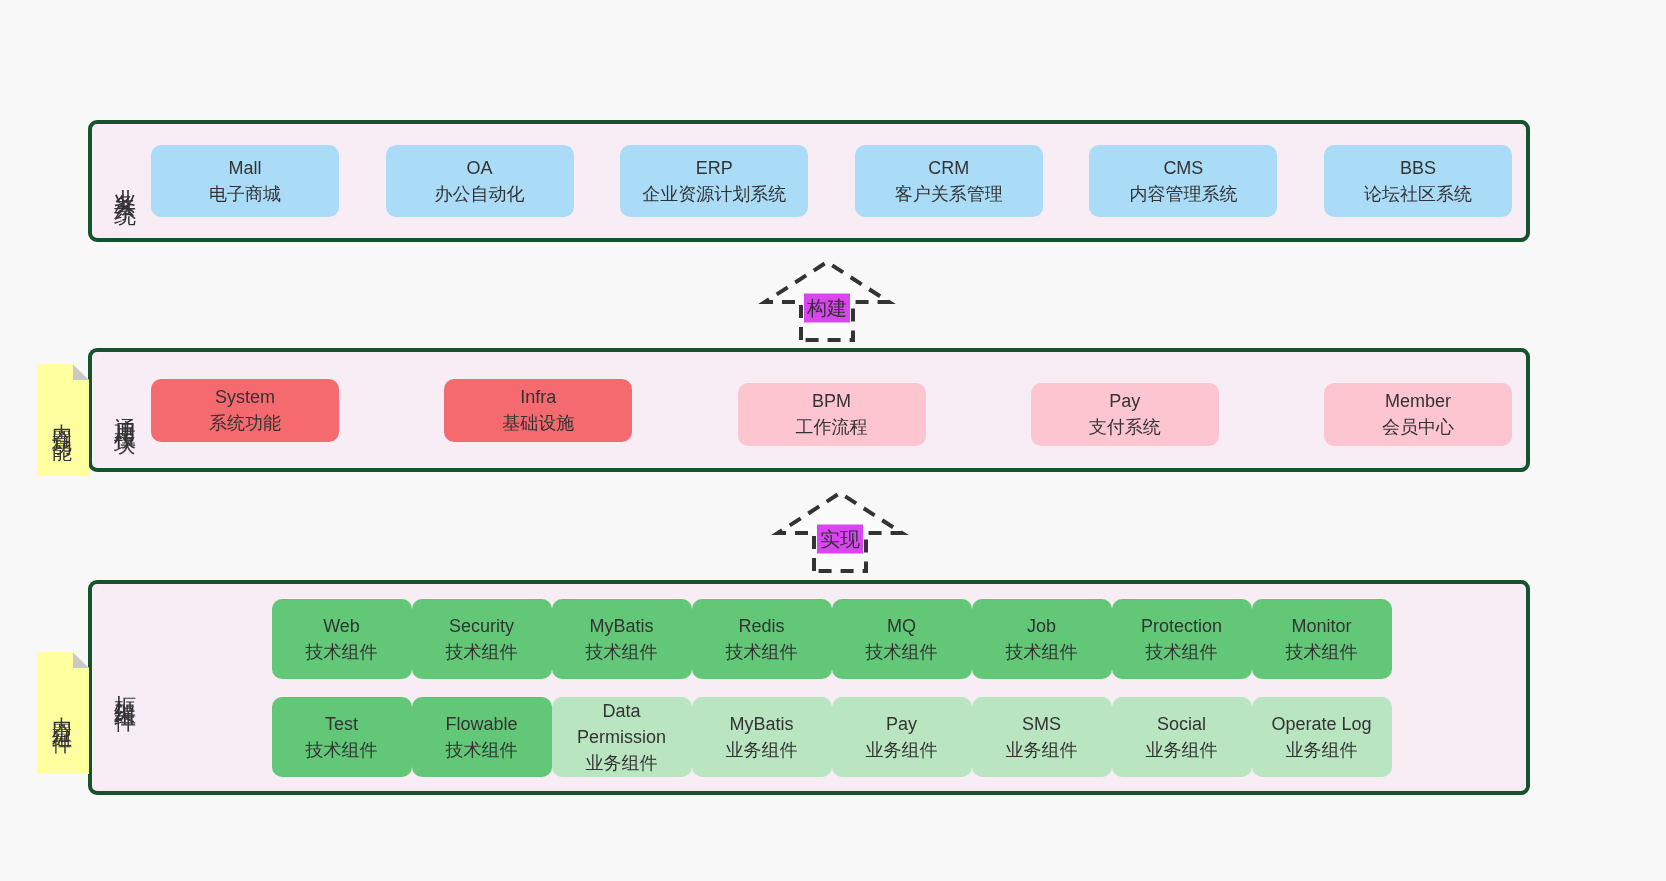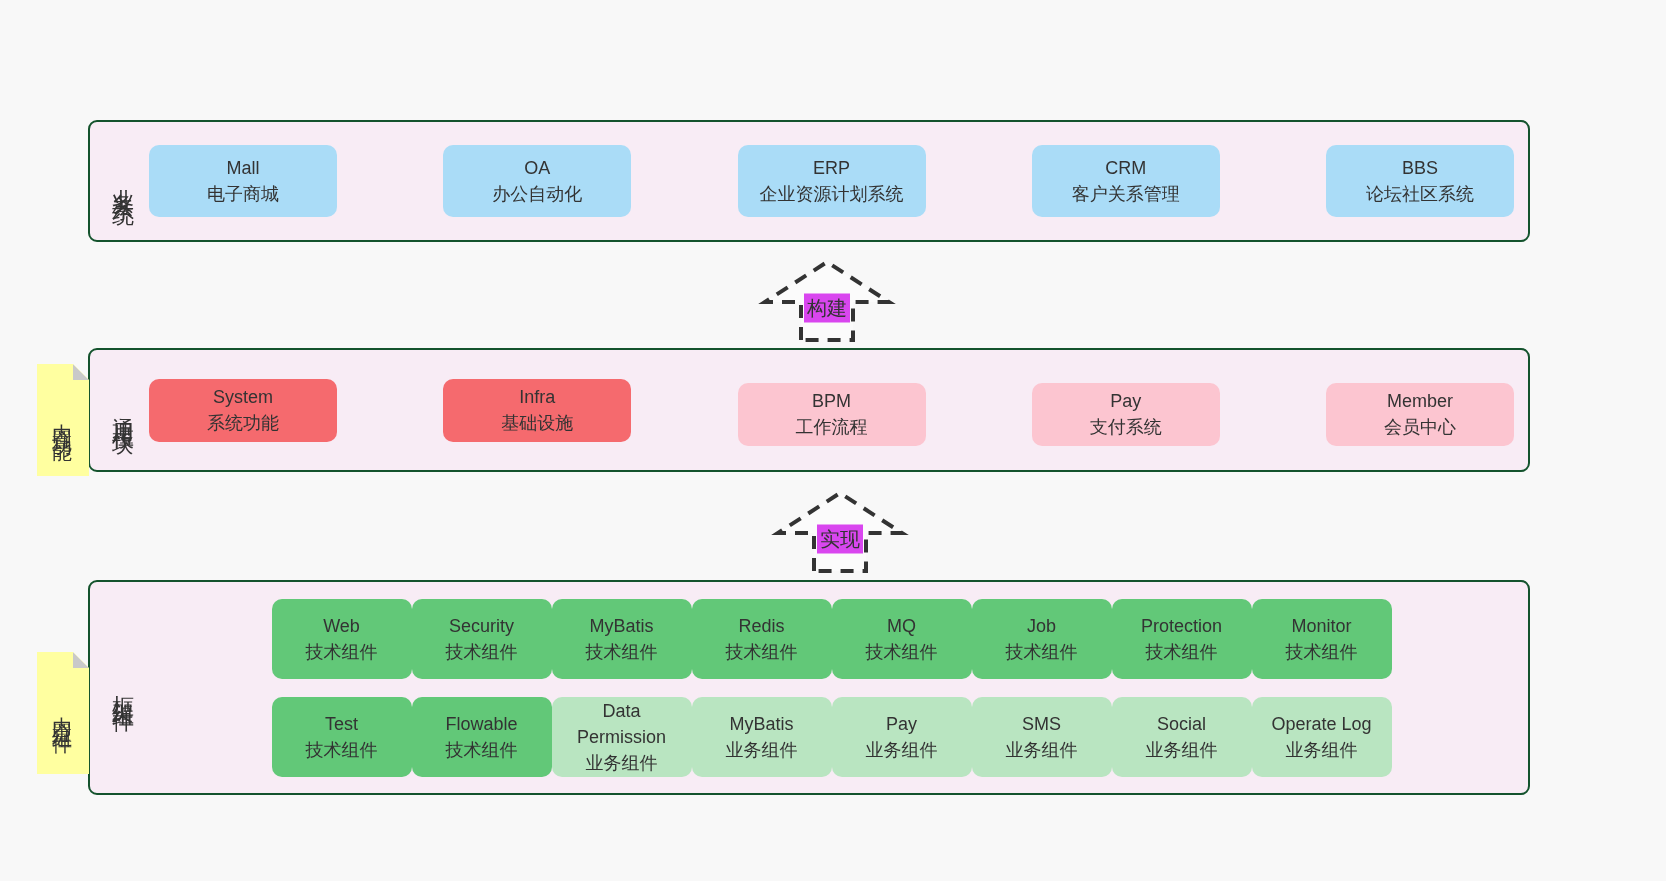--- a/index.html
+++ b/index.html
@@ -7,21 +7,21 @@
   body { font-family:"Liberation Sans","DejaVu Sans",sans-serif; color:#333333; }
 
   .canvas {
     position:relative; width:1666px; height:881px;
     background:#f8f8f8; overflow:hidden;
   }
 
   
   .layer {
     position:absolute; left:88px; width:1442px;
-    background:#f8ecf5; border:2px solid #14532d; border-radius:9px;
+    background:#f8ecf5; border:4px solid #14532d; border-radius:9px;
     display:flex; align-items:center;
   }
   .layer--1 { top:120px; height:122px; }
   .layer--2 { top:348px; height:124px; }
   .layer--3 { top:580px; height:215px; }
 
   .layer-label {
     writing-mode:vertical-rl; text-orientation:upright;
     font-size:22px; letter-spacing:5px; color:#333333;
     margin-left:14px; flex:0 0 38px; text-align:center;
@@ -97,20 +97,24 @@
       </div>
       <div class="box box--wide box--h72 box--blue">
         <span>ERP</span>
         <span>企业资源计划系统</span>
       </div>
       <div class="box box--wide box--h72 box--blue">
         <span>CRM</span>
         <span>客户关系管理</span>
       </div>
       <div class="box box--wide box--h72 box--blue">
+        <span>CMS</span>
+        <span>内容管理系统</span>
+      </div>
+      <div class="box box--wide box--h72 box--blue">
         <span>BBS</span>
         <span>论坛社区系统</span>
       </div>
     </div>
   </div>
 
   <div class="arrow arrow--1">
     <svg viewBox="0 0 140 86">
       <polygon class="arrow-poly" points="44,84 44,46 8,46 70,6 132,46 96,46 96,84"></polygon>
     </svg>

